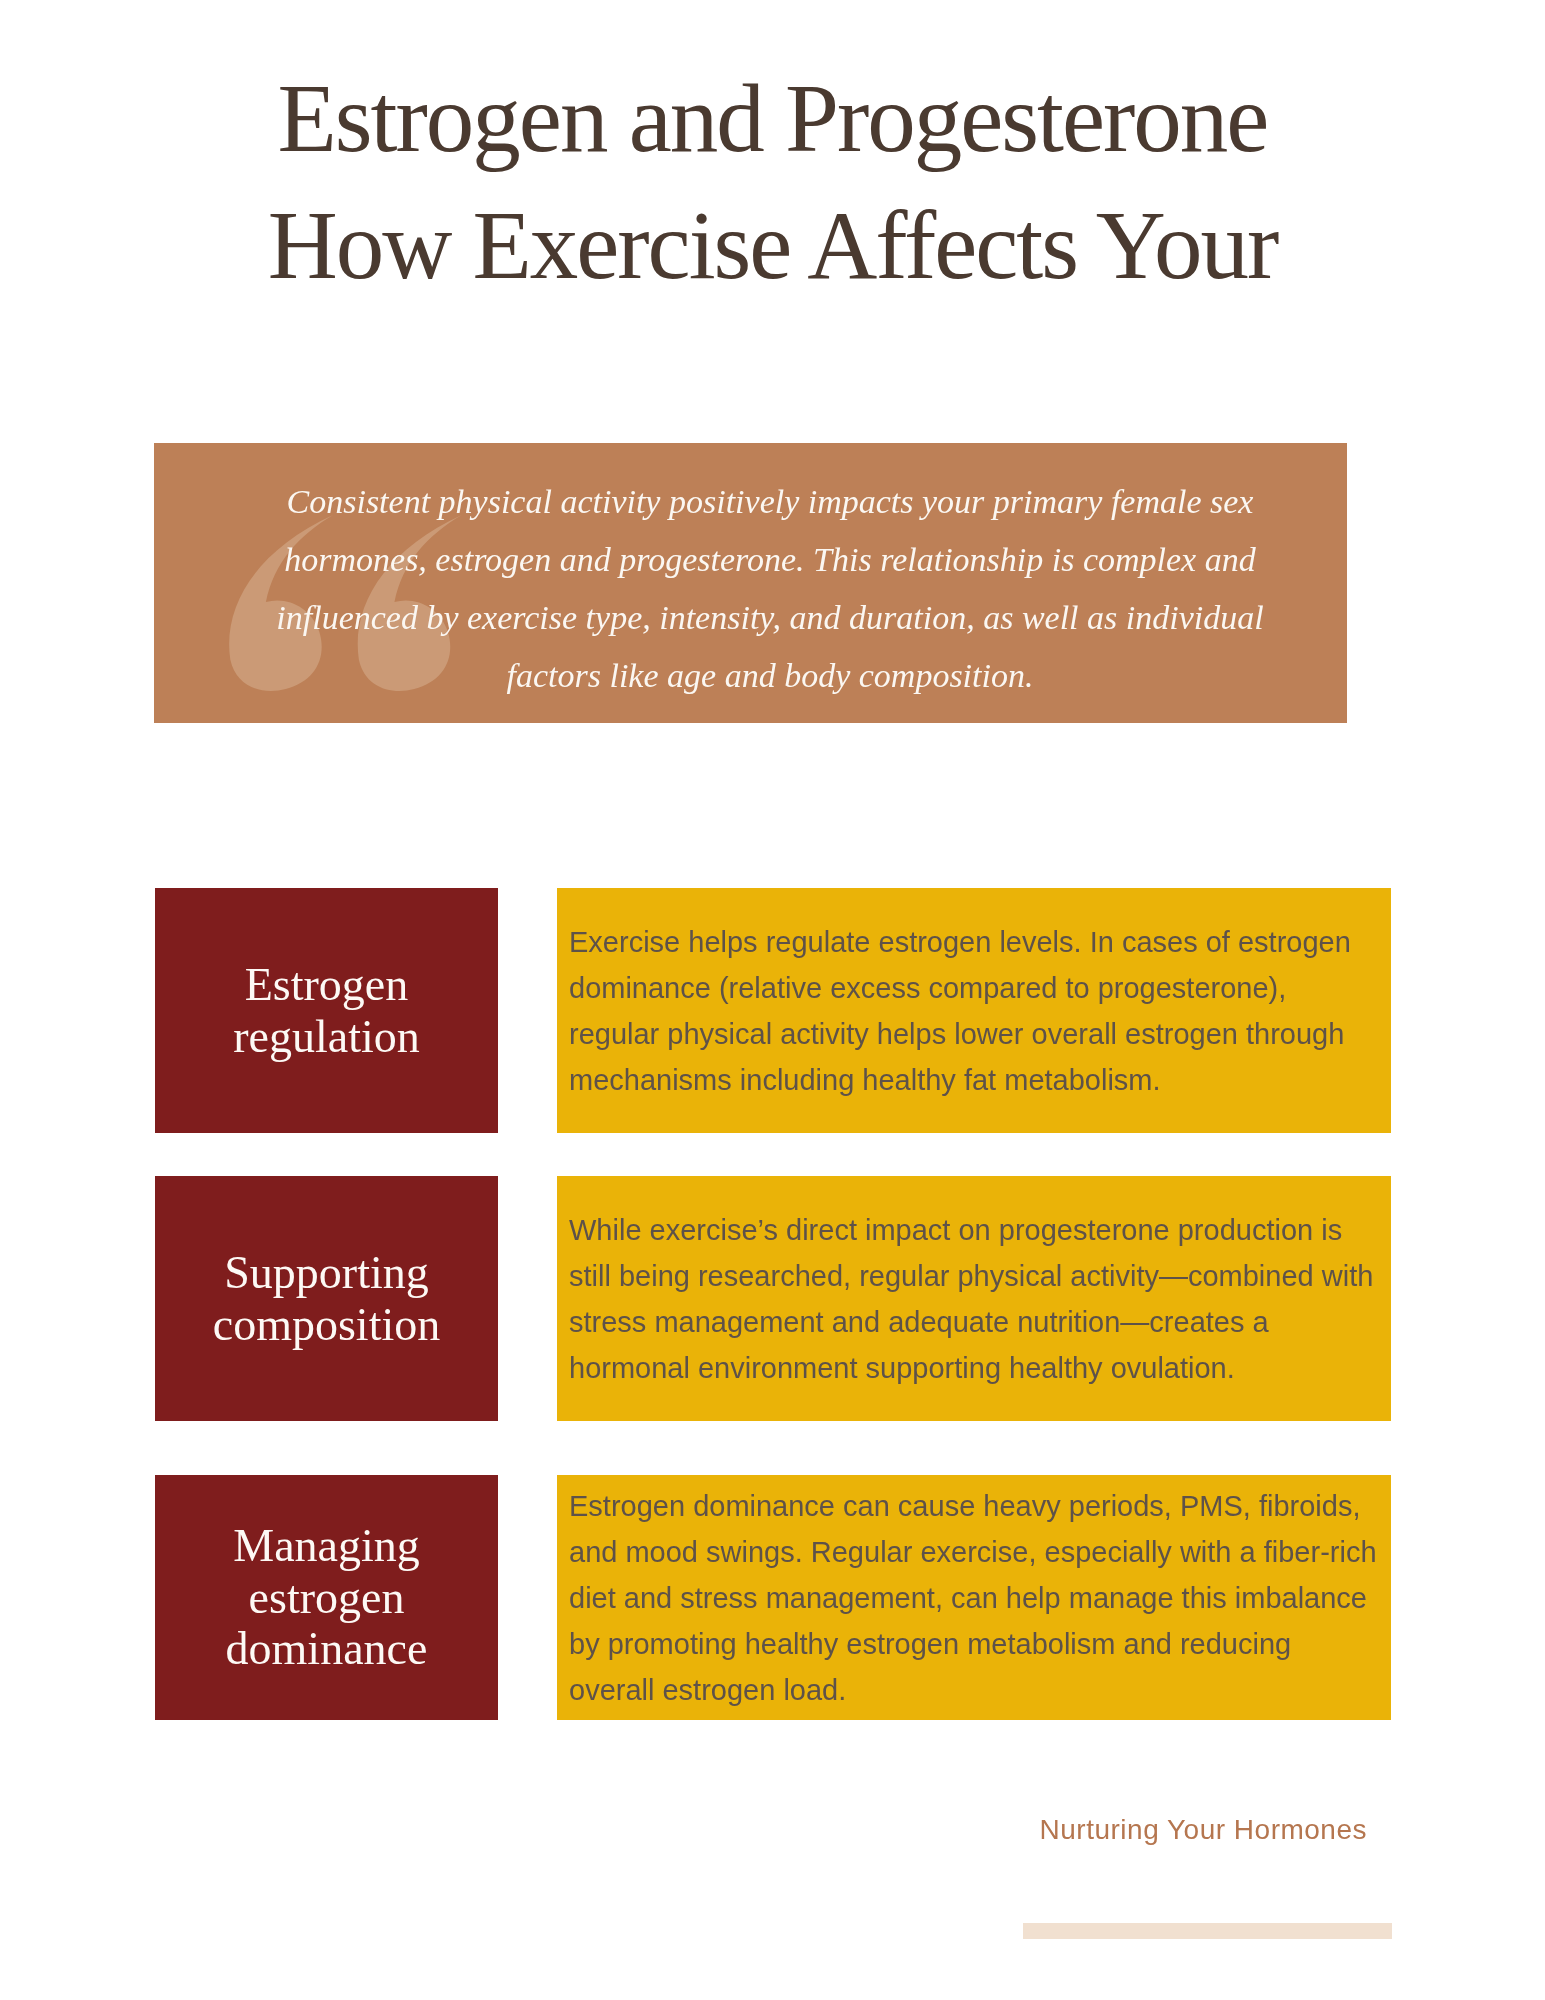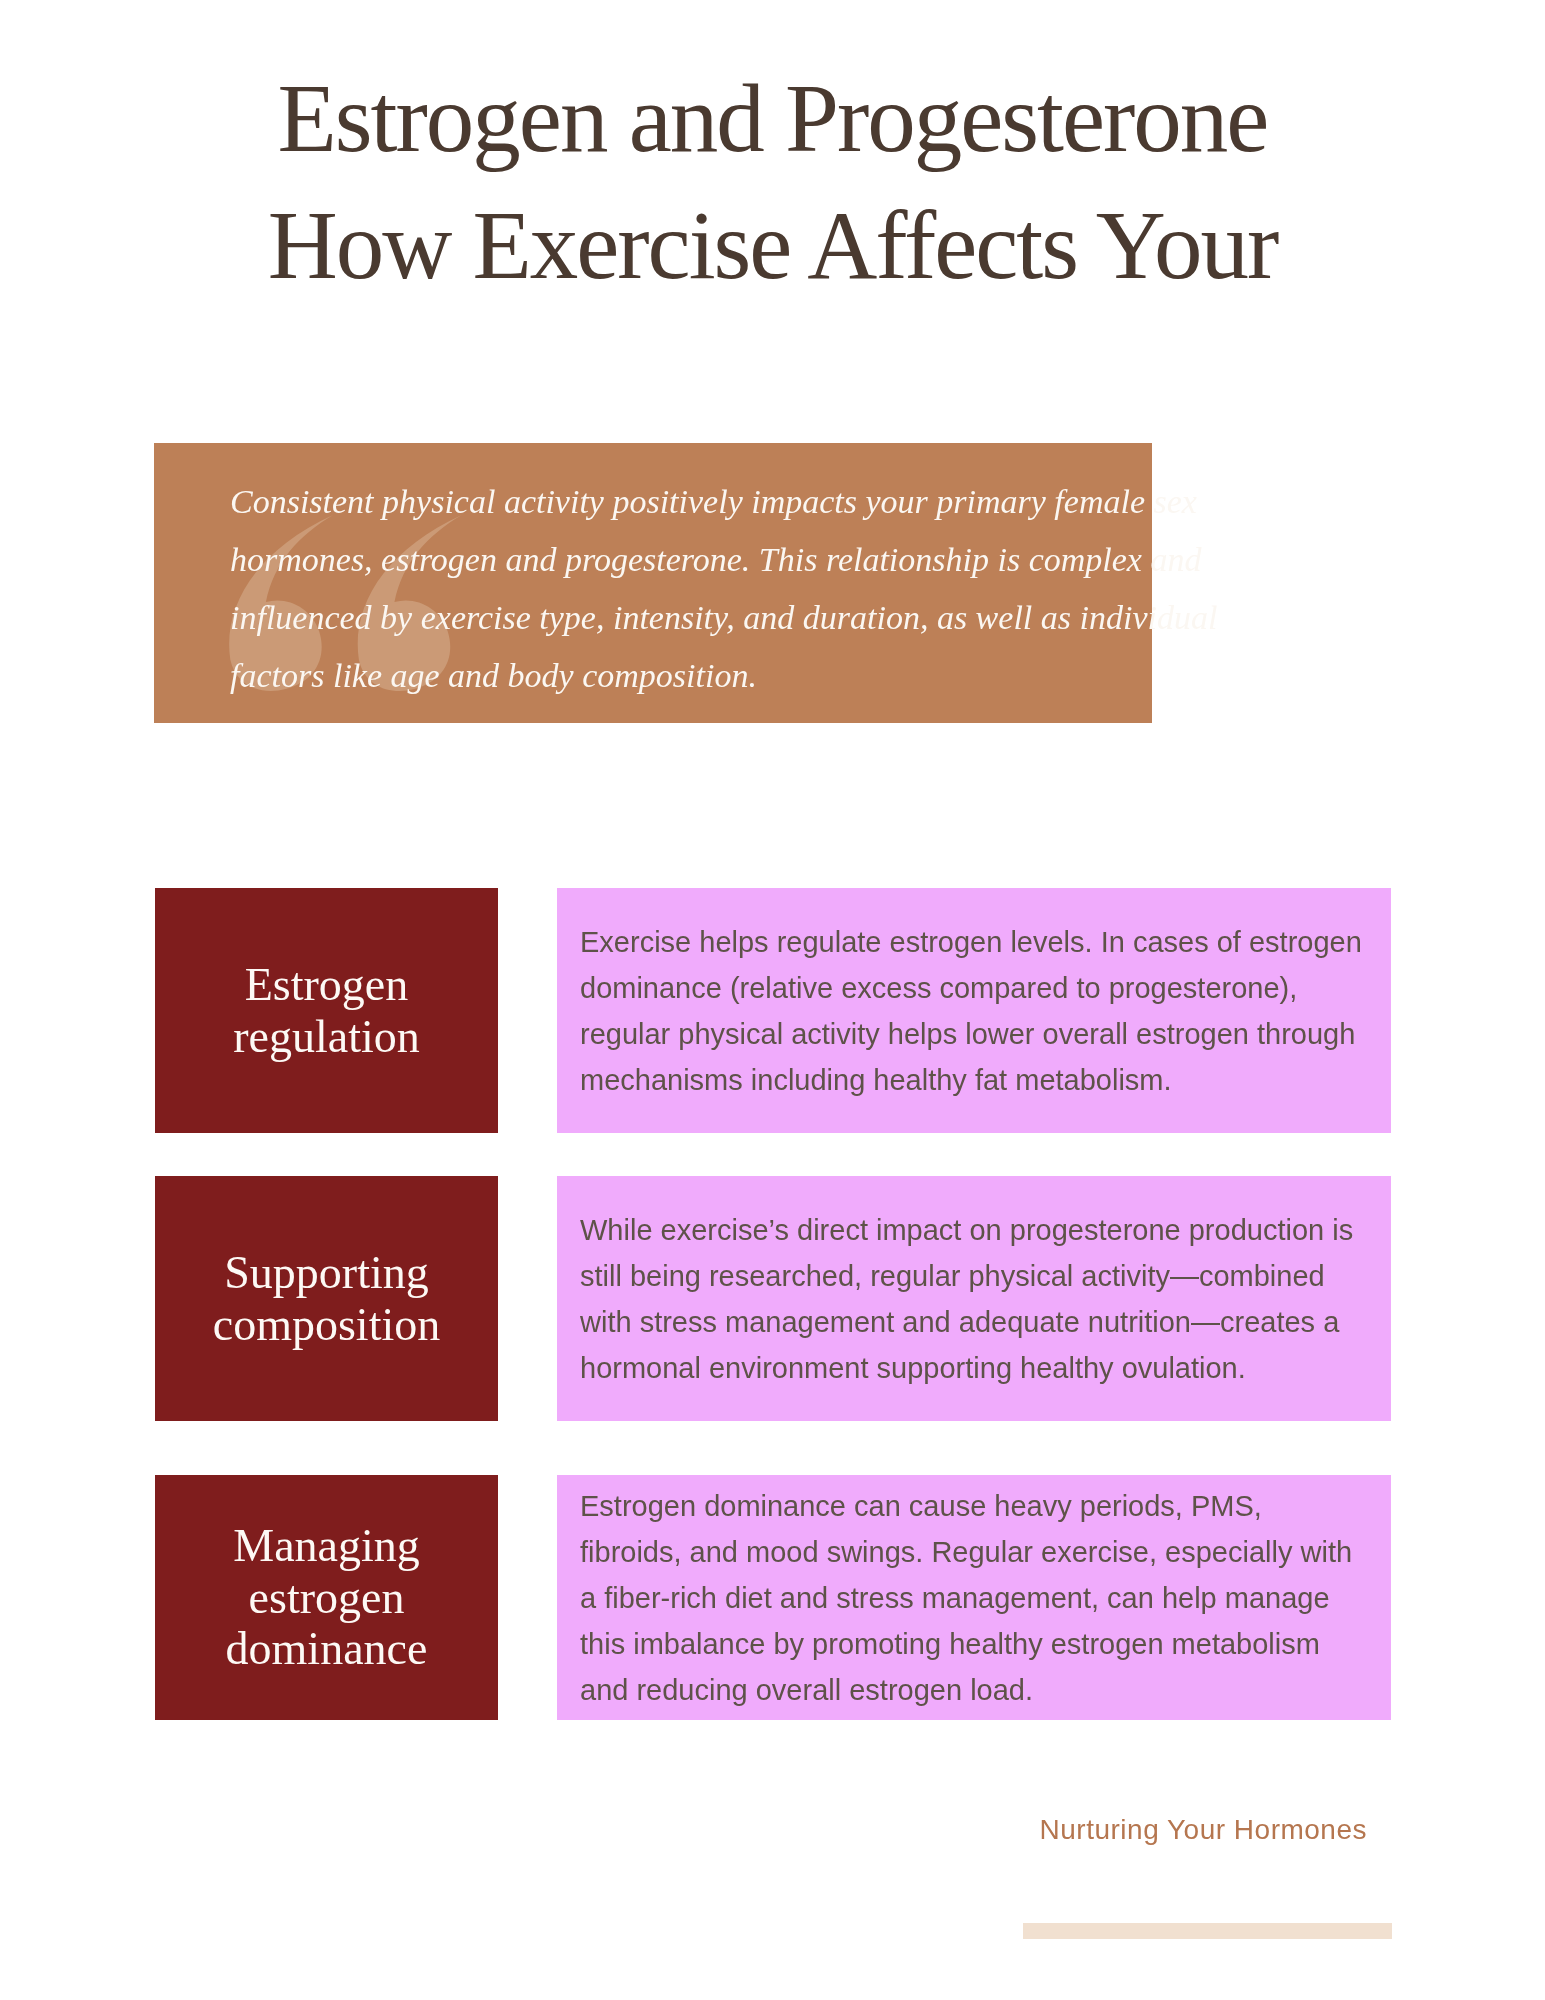--- a/index.html
+++ b/index.html
@@ -17,22 +17,23 @@
     color:#4a3a30;
     font-family:"Liberation Serif",serif;
     font-size:97px;
     line-height:127px;
     font-weight:400;
     letter-spacing:-2px;
   }
   .quote-box{
     position:absolute;
     left:154px;top:443px;
-    width:998px;height:280px;
+    width:1193px;height:280px;
     background:#bd8057;
+    text-align:center;
   }
   .quote-mark{
     position:absolute;
     left:61px;top:72px;
     width:260px;height:178px;
     z-index:1;
   }
   .quote-text{
     position:absolute;
     left:76px;top:30px;
@@ -53,24 +54,24 @@
     box-sizing:border-box;
     padding:0 18px;
     font-family:"Liberation Serif",serif;
     font-size:46px;
     line-height:1.12;
     color:#fdf9f5;
   }
   .row-body{
     position:absolute;
     left:557px;width:834px;height:245px;
-    background:#f0abfc;
+    background:#eab308;
     display:flex;align-items:center;
     box-sizing:border-box;
-    padding:0 23px;
+    padding:0 12px;
     font-family:"Liberation Sans",sans-serif;
     font-size:29px;
     line-height:46px;
     color:#5e5249;
   }
   .row1{top:888px;}
   .row2{top:1176px;}
   .row3{top:1475px;}
   .footer-bar{
     position:absolute;

